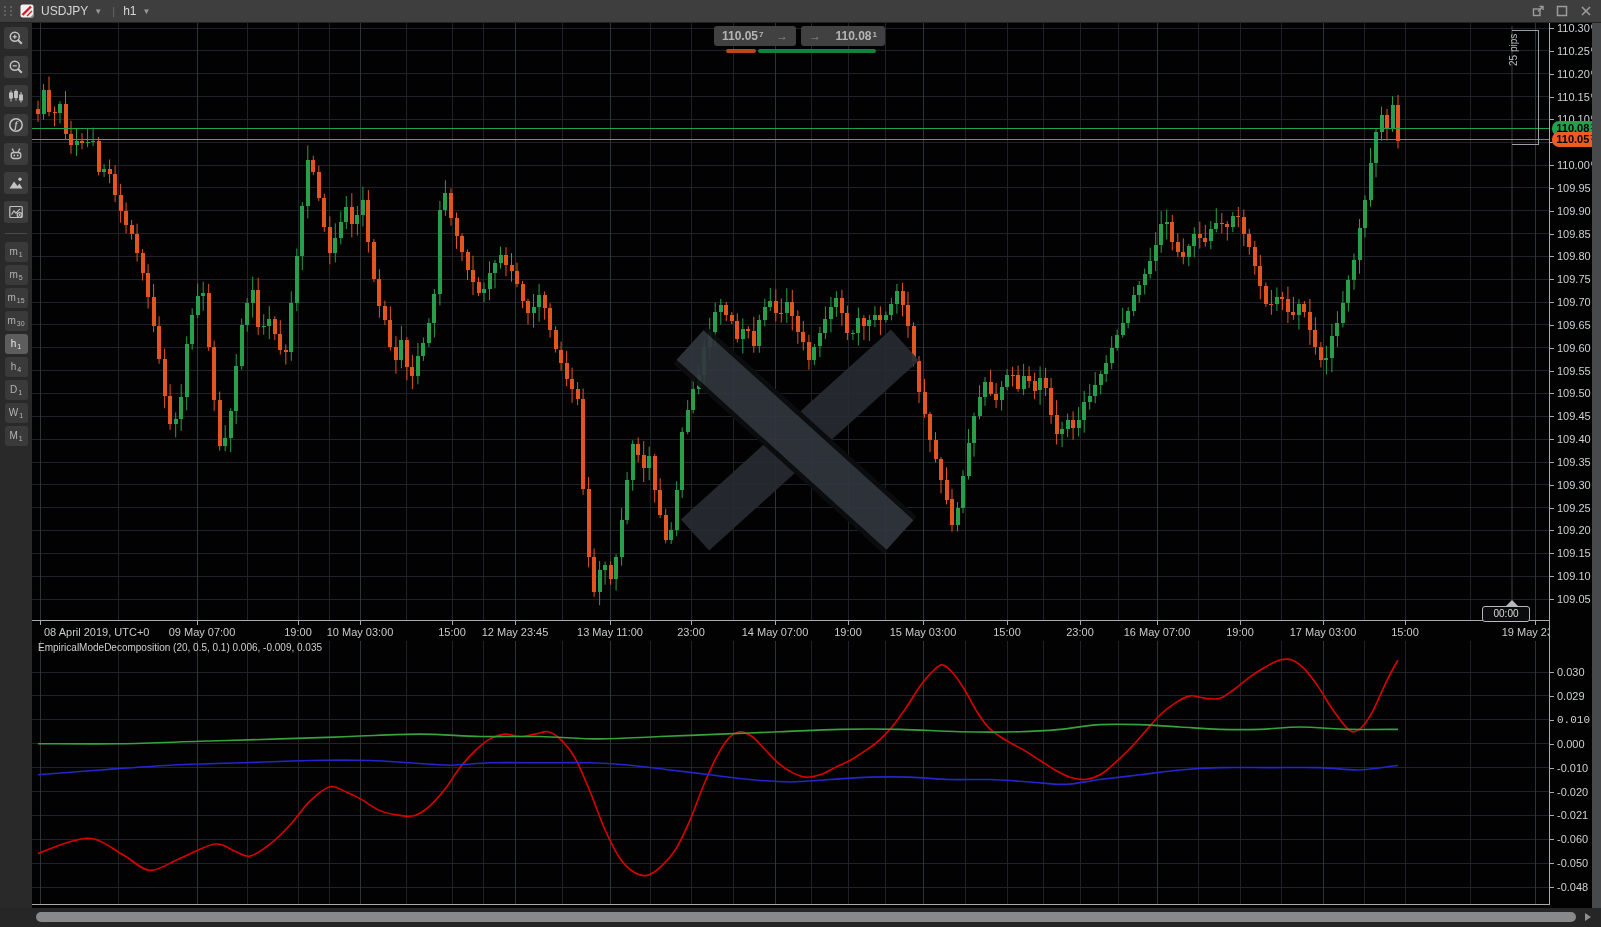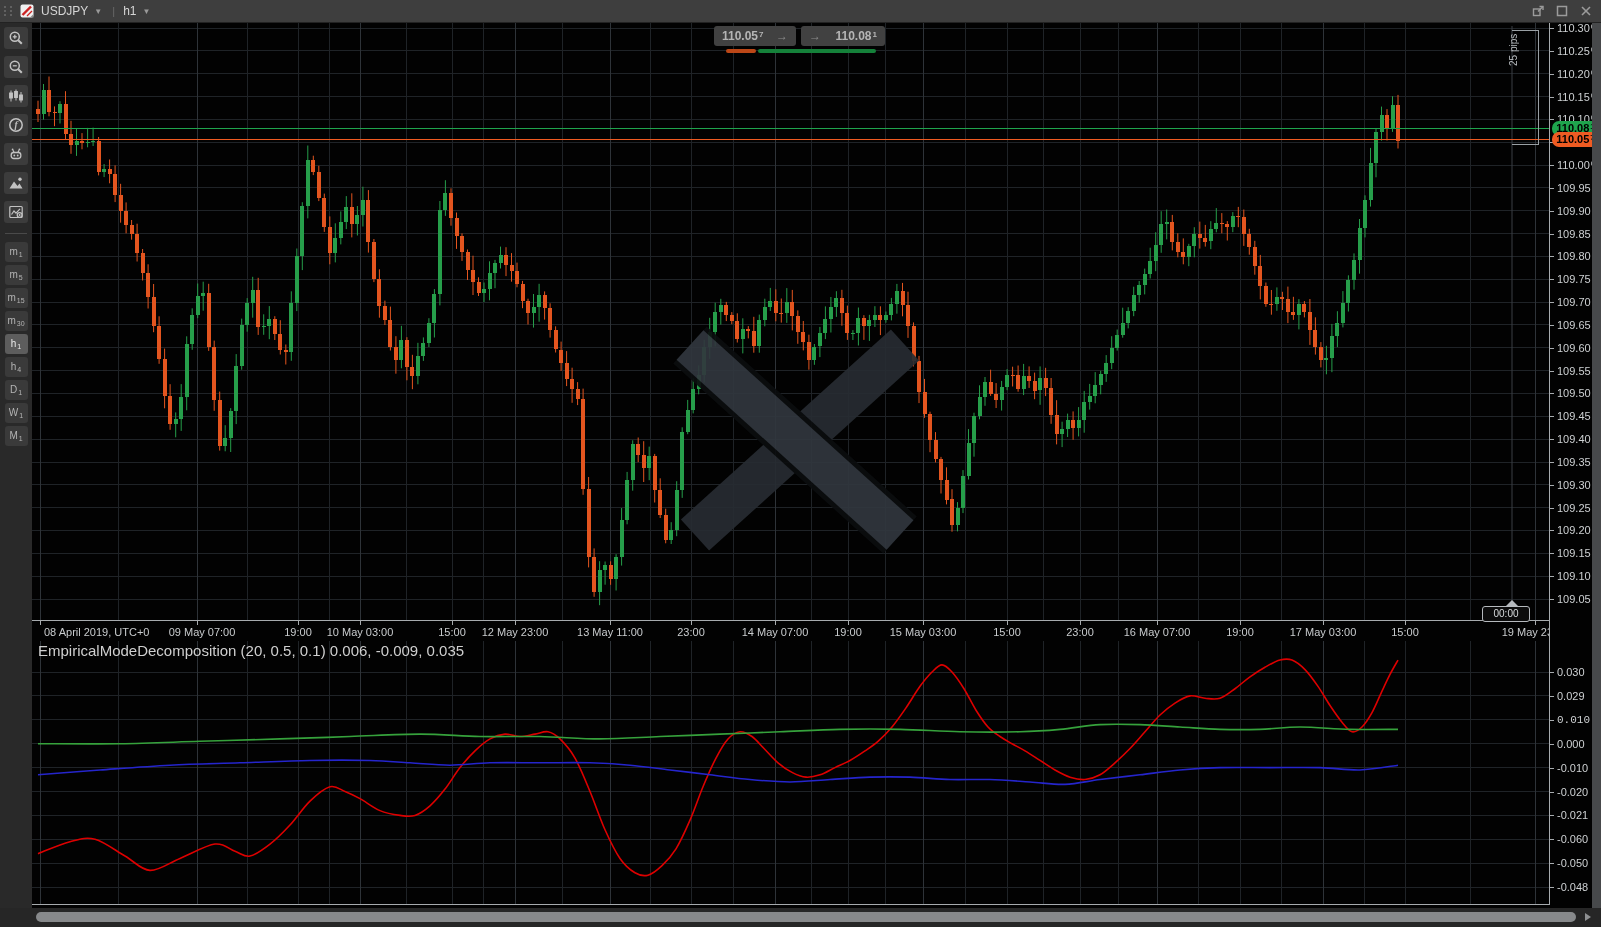--- a/index.html
+++ b/index.html
@@ -28,21 +28,21 @@
   .tf-btn{width:23px;height:20px;background:#3a3a3a;border-radius:3px;margin-bottom:3px;cursor:pointer;
     color:#b4b4b4;font-size:10px;display:flex;align-items:center;justify-content:center;line-height:1;}
   .tf-btn.active{background:#5d5d5d;color:#ececec;}
   .tf-btn .ts{font-size:7px;margin-top:5px;margin-left:1px;}
 
   
   svg.chart{position:absolute;background:#020202;}
   #main-chart{left:32px;top:22px;}
   #ind-chart{left:32px;top:640px;}
   .ind-sep{position:absolute;left:32px;top:639px;width:1569px;height:1px;background:#3a3a3a;}
-  .ind-title{position:absolute;left:38px;top:642px;color:#cfcfcf;font-size:15px;z-index:5;}
+  .ind-title{position:absolute;left:38px;top:642px;color:#cfcfcf;font-size:10px;z-index:5;}
 
   
   .time-axis{position:absolute;left:32px;top:620px;width:1517px;height:20px;background:#020202;
     border-top:1px solid #a7abae;z-index:4;}
   .t-label{position:absolute;top:5px;color:#c9ccce;font-size:11px;white-space:nowrap;transform:translateX(-50%);}
   .t-label.left{transform:none;}
   .t-tick{position:absolute;top:0;width:1px;height:4px;background:#a7abae;}
   .price-axis{position:absolute;left:1549px;top:22px;width:52px;height:883px;background:#020202;
     border-left:1px solid #a7abae;z-index:6;}
   .p-label{position:absolute;left:7px;color:#ced1d3;font-size:11px;white-space:nowrap;}
@@ -823,21 +823,21 @@
       <div class="t-label left" style="left: 12px;">08 April 2019, UTC+0</div>
       <div class="t-tick" style="left: 165px;"></div>
       <div class="t-label" style="left: 165px; padding-left: 10px;">09 May 07:00</div>
       <div class="t-tick" style="left: 266px;"></div>
       <div class="t-label" style="left: 266px;">19:00</div>
       <div class="t-tick" style="left: 328px;"></div>
       <div class="t-label" style="left: 328px;">10 May 03:00</div>
       <div class="t-tick" style="left: 420px;"></div>
       <div class="t-label" style="left: 420px;">15:00</div>
       <div class="t-tick" style="left: 483px;"></div>
-      <div class="t-label" style="left: 483px;">12 May 23:00</div>
+      <div class="t-label" style="left: 483px;">12 May 23:45</div>
       <div class="t-tick" style="left: 578px;"></div>
       <div class="t-label" style="left: 578px;">13 May 11:00</div>
       <div class="t-tick" style="left: 659px;"></div>
       <div class="t-label" style="left: 659px;">23:00</div>
       <div class="t-tick" style="left: 743px;"></div>
       <div class="t-label" style="left: 743px;">14 May 07:00</div>
       <div class="t-tick" style="left: 816px;"></div>
       <div class="t-label" style="left: 816px;">19:00</div>
       <div class="t-tick" style="left: 891px;"></div>
       <div class="t-label" style="left: 891px;">15 May 03:00</div>

